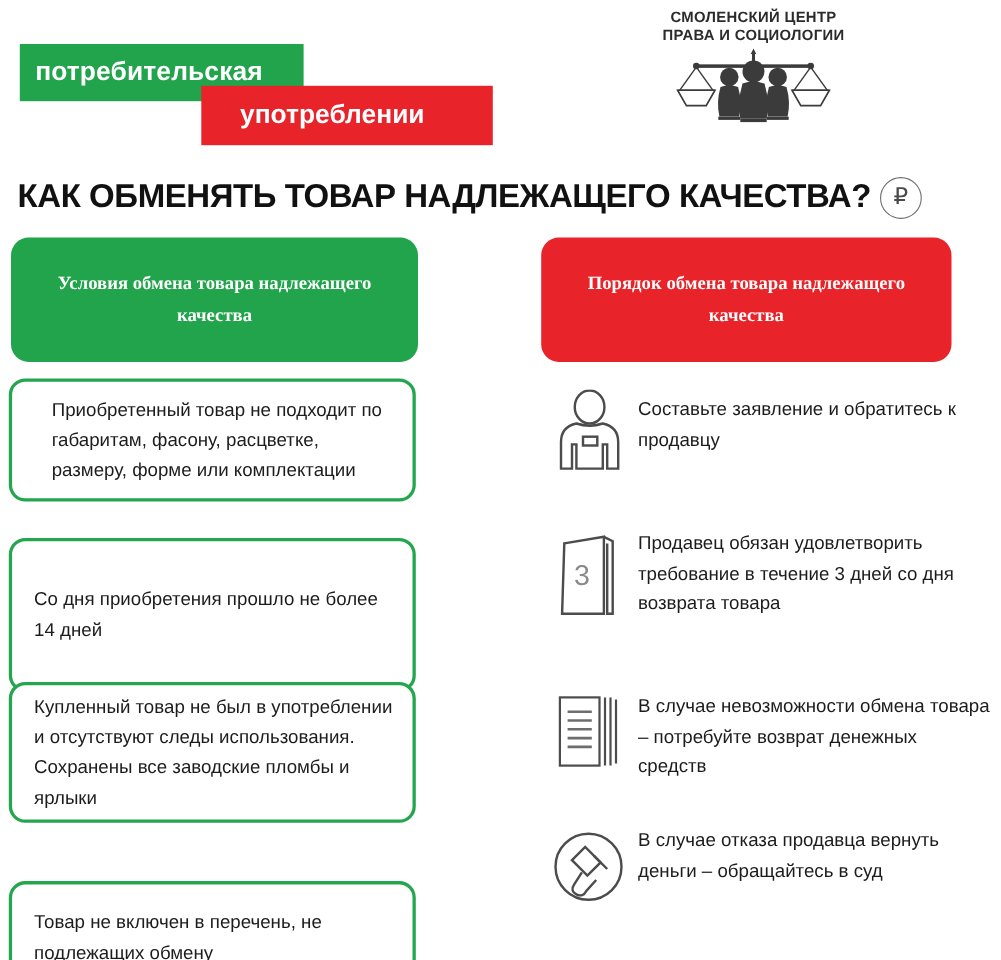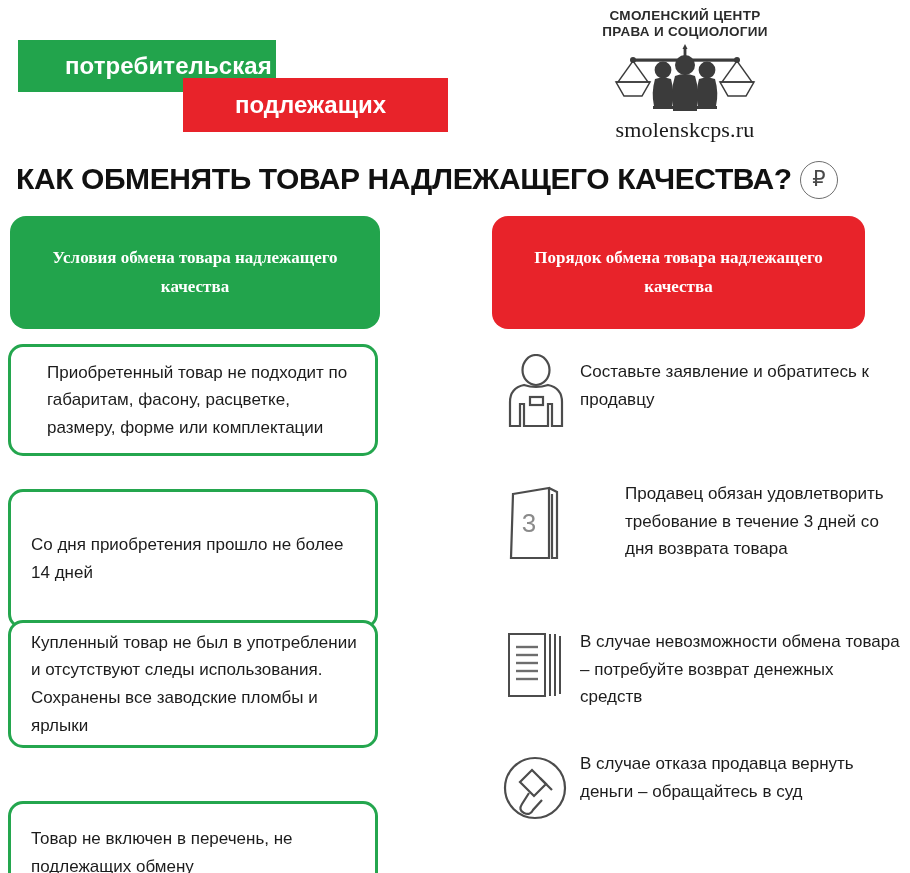--- a/index.html
+++ b/index.html
@@ -27,21 +27,20 @@
     display: flex;
     align-items: center;
     box-sizing: border-box;
     padding-left: 14px;
   }
   .banner-green span {
     color: #ffffff;
     font-size: 24px;
     font-weight: bold;
     letter-spacing: .1px;
-    margin-left: 33px;
   }
   .banner-red {
     position: absolute;
     left: 183px;
     top: 78px;
     width: 265px;
     height: 54px;
     background: #E8232A;
     display: flex;
     align-items: center;
@@ -185,32 +184,32 @@
     justify-content: center;
     padding-top: 2px;
   }
   .step-text {
     font-size: 17px;
     line-height: 1.62;
     color: #1c1c1c;
     padding-top: 6px;
     padding-left: 8px;
   }
-  .step-2 .step-text { padding-top: 0px; margin-left: 45px; }
+  .step-2 .step-text { padding-top: 0px; }
   .step-3 .step-text { padding-top: 2px; }
   .step-4 .step-text { padding-top: 2px; }
 </style>
 </head>
 <body>
 
 <div class="banner-green">
   <span>потребительская</span>
 </div>
 <div class="banner-red">
-  <span>подлежащих</span>
+  <span>употреблении</span>
 </div>
 
 <div class="logo">
   <div class="logo-line">СМОЛЕНСКИЙ ЦЕНТР</div>
   <div class="logo-line">ПРАВА И СОЦИОЛОГИИ</div>
   <div class="logo-mark">
     <svg width="200" height="74" viewBox="0 0 200 74" xmlns="http://www.w3.org/2000/svg">
       <g fill="#3b3b3b" stroke="#3b3b3b">
 
         <polygon points="100,2 102.5,7 97.5,7" stroke-width="0"></polygon>
@@ -236,21 +235,20 @@
         <rect x="68" y="64" width="20" height="3" stroke-width="0"></rect>
         <circle cx="122" cy="28" r="8.4" stroke-width="0"></circle>
         <path d="M114 37 q8 -3 16 0 q4 14 1 27 l-18 0 q-3 -13 1 -27 z" stroke-width="0"></path>
         <rect x="112" y="64" width="20" height="3" stroke-width="0"></rect>
         <circle cx="100" cy="23" r="10" stroke-width="0"></circle>
         <path d="M90 34 q10 -4 20 0 q5 16 2 32 l-24 0 q-3 -16 2 -32 z" stroke-width="0"></path>
         <rect x="88" y="66" width="24" height="3" stroke-width="0"></rect>
       </g>
     </svg>
   </div>
-  <div class="logo-url">smolenskcps.ru</div>
 </div>
 
 <div class="page-title">
   <span>КАК ОБМЕНЯТЬ ТОВАР НАДЛЕЖАЩЕГО КАЧЕСТВА?</span>
   <span class="ruble-badge">₽</span>
 </div>
 
 <div class="col-header col-header-left">
   <span>Условия обмена товара надлежащего качества</span>
 </div>

